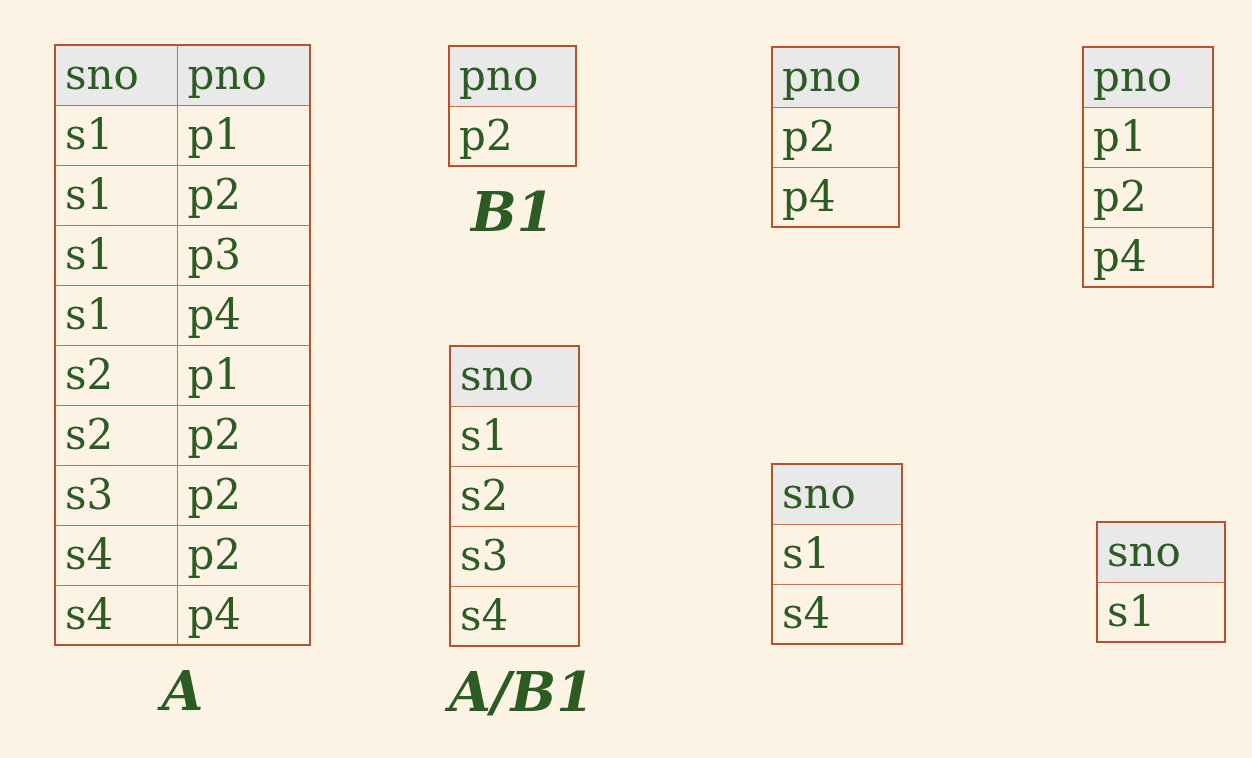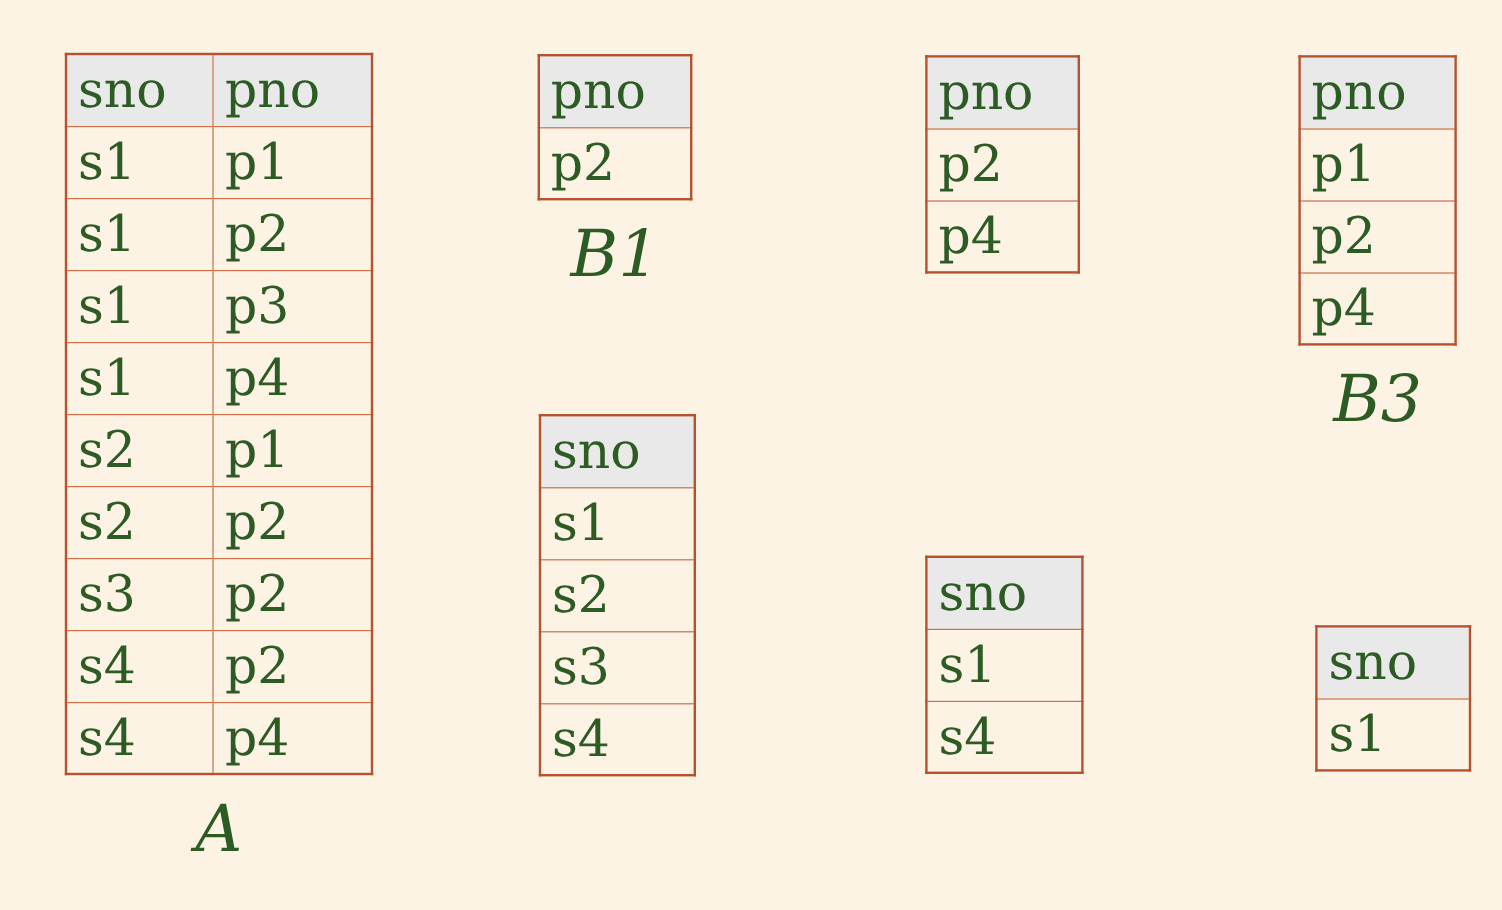--- a/index.html
+++ b/index.html
@@ -48,20 +48,21 @@
   .two-col col.c0{width:122px;}
   .two-col col.c1{width:131px;}
 
   .tbl-label{
     margin-top:13px;
     text-align:center;
     font-style:italic;
     font-size:54px;
     line-height:1.2;
     color:var(--ink);
+    font-weight:bold;
   }
 </style>
 </head>
 <body>
 
 <div class="canvas">
 
   <div class="tbl-wrap pos-a">
     <table class="rtable two-col">
       <colgroup>
@@ -162,21 +163,20 @@
             <td>p1</td>
           </tr>
           <tr>
             <td>p2</td>
           </tr>
           <tr>
             <td>p4</td>
           </tr>
         </tbody>
       </table>
-    <div class="tbl-label">B3</div>
   </div>
 
   <div class="tbl-wrap pos-ab1">
     <table class="rtable">
         <thead>
           <tr>
             <th>sno</th>
           </tr>
         </thead>
         <tbody>
@@ -187,20 +187,21 @@
             <td>s2</td>
           </tr>
           <tr>
             <td>s3</td>
           </tr>
           <tr>
             <td>s4</td>
           </tr>
         </tbody>
       </table>
+    <div class="tbl-label">A/B1</div>
   </div>
 
   <div class="tbl-wrap pos-ab2">
     <table class="rtable">
         <thead>
           <tr>
             <th>sno</th>
           </tr>
         </thead>
         <tbody>

